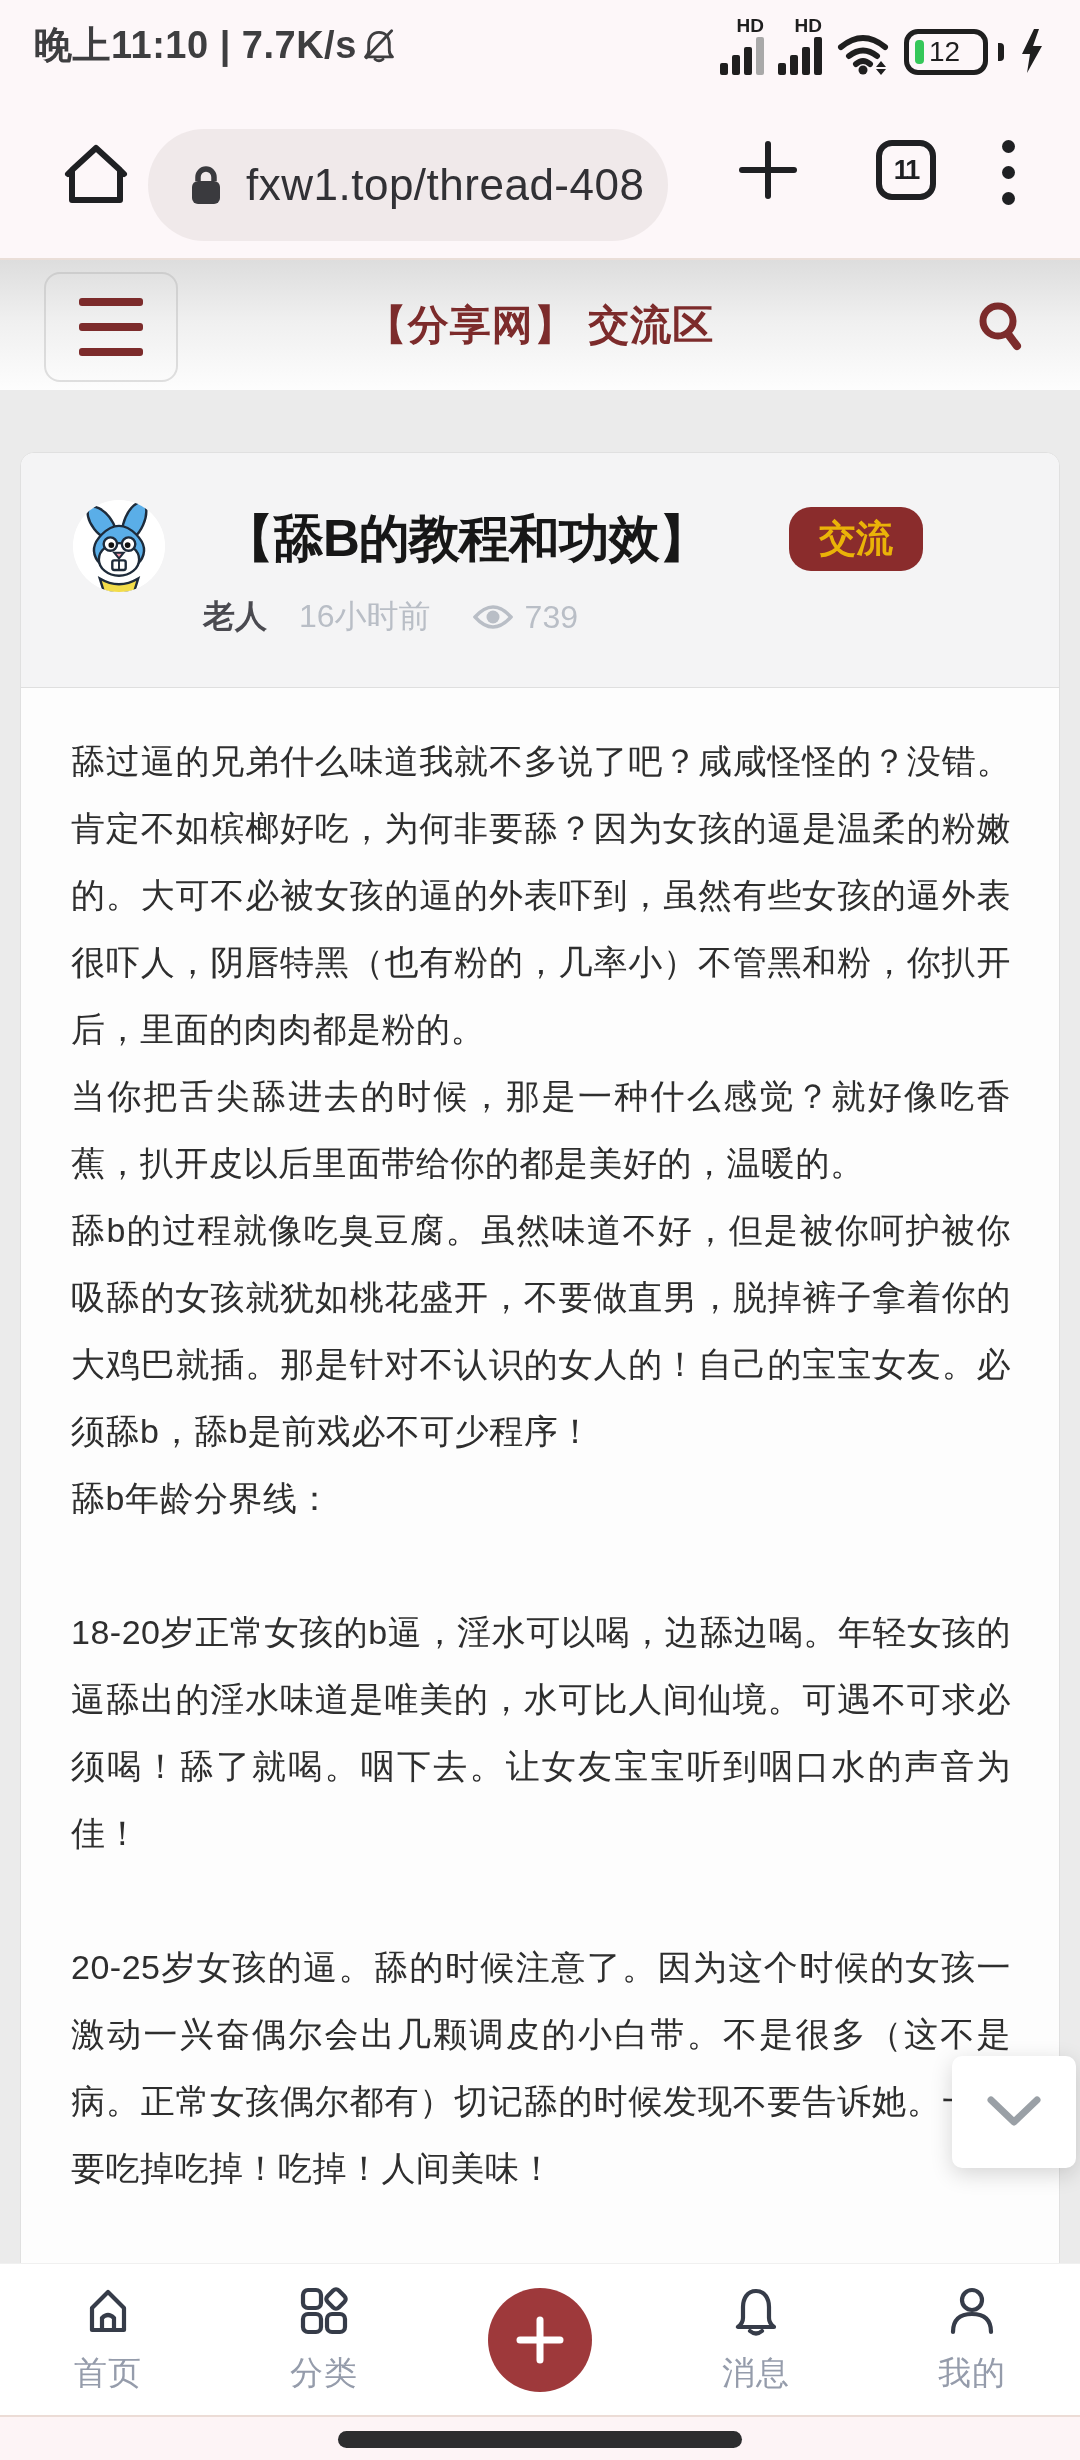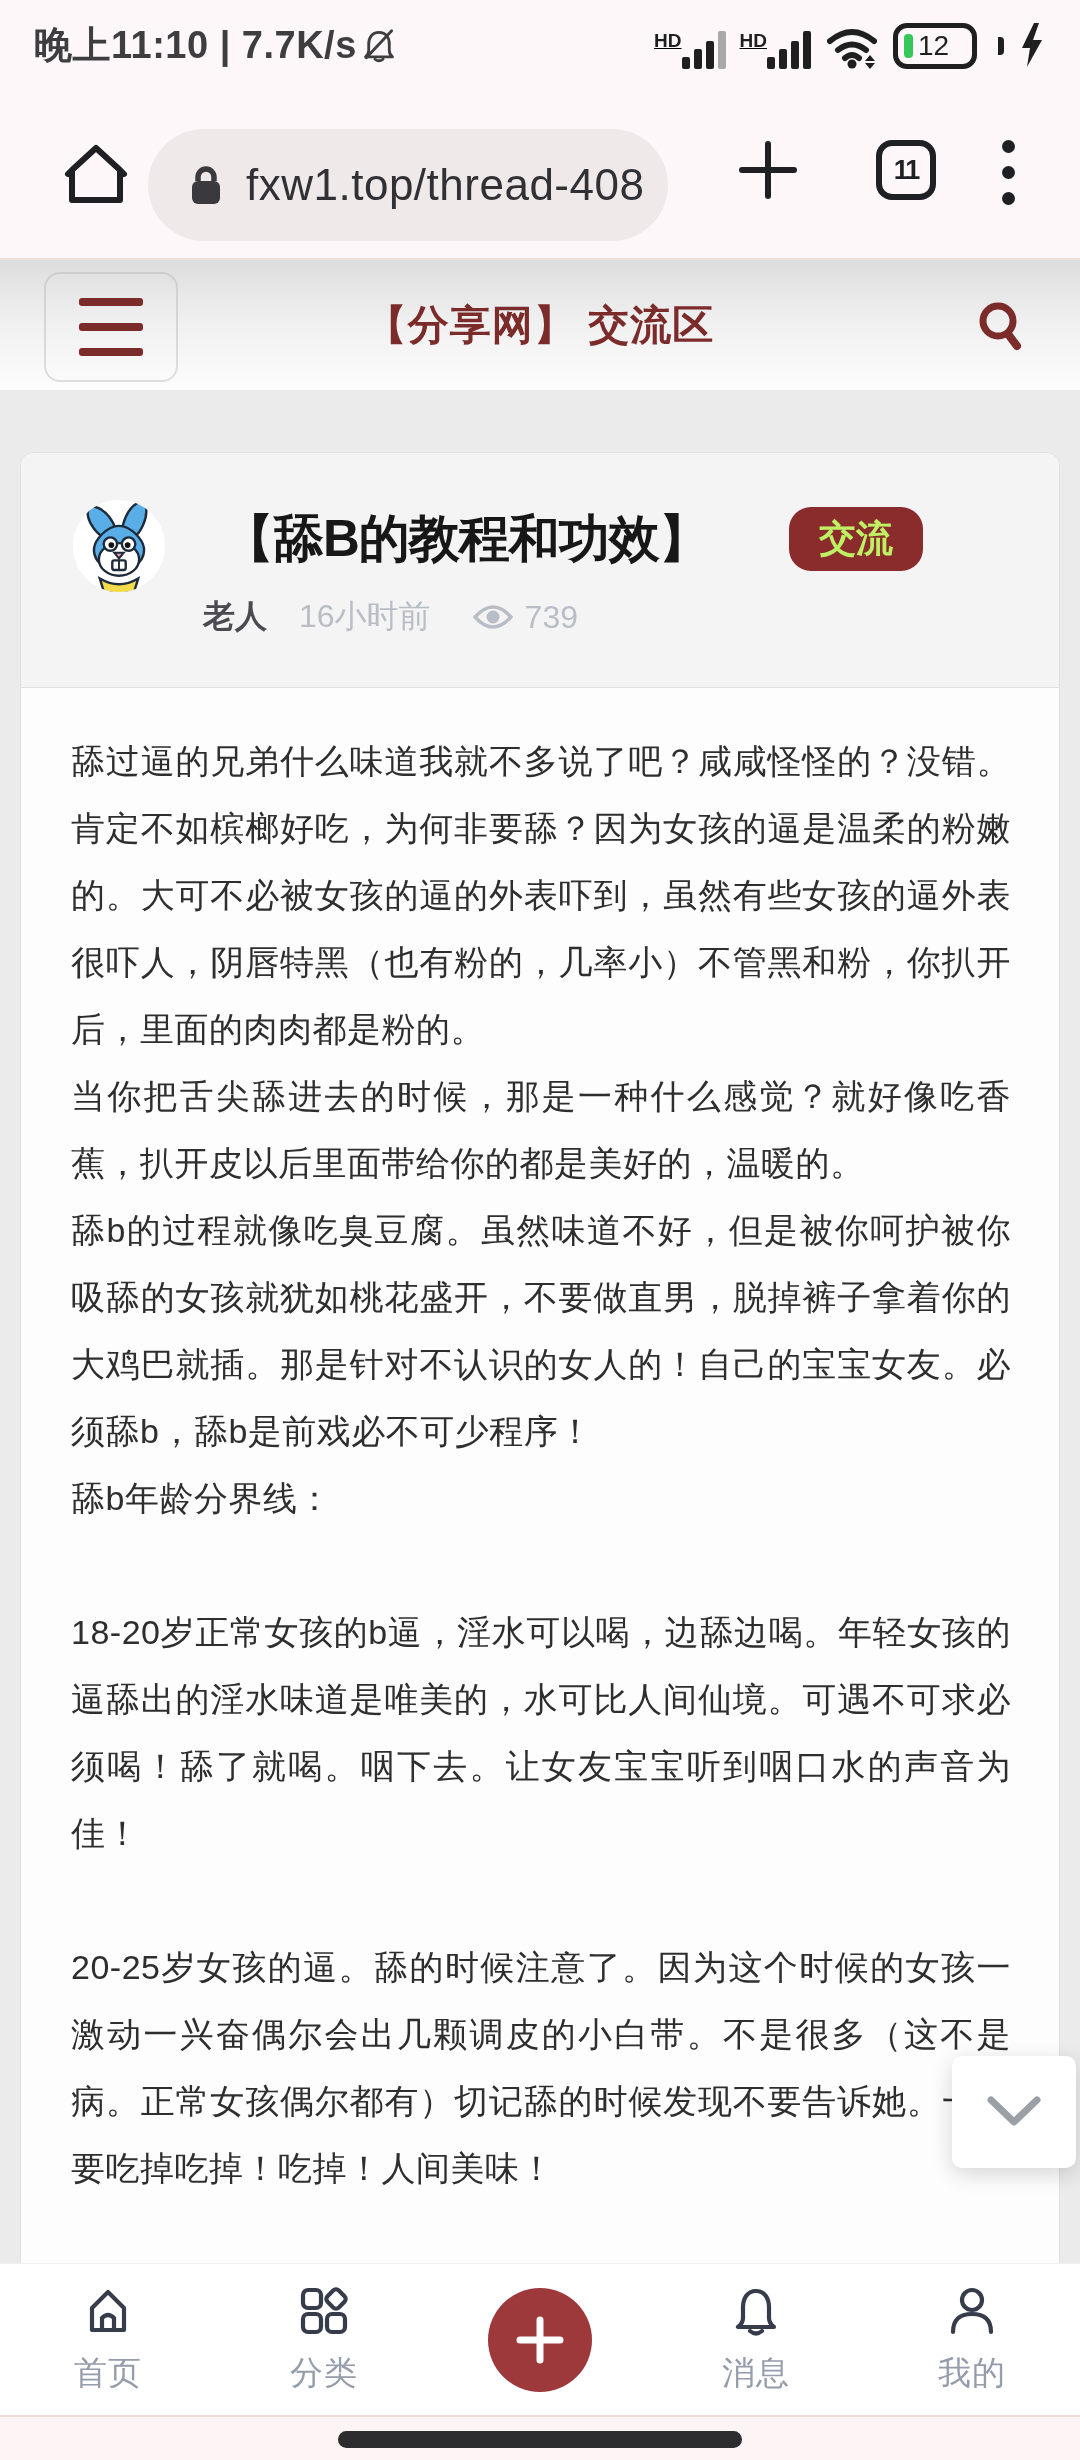--- a/index.html
+++ b/index.html
@@ -8,26 +8,26 @@
        -webkit-font-smoothing:antialiased;}
   .abs{position:absolute;}
 
   
   .status-bar{top:0;left:0;width:1080px;height:90px;background:#FDF7F9;
     display:flex;align-items:center;justify-content:space-between;
     padding:0 34px;box-sizing:border-box;z-index:30;}
   .status-left{display:flex;align-items:center;gap:3px;color:#3E3E40;
     font-size:38px;font-weight:600;letter-spacing:.5px;}
   .status-right{display:flex;align-items:flex-end;gap:14px;}
-  .sig{display:flex;flex-direction:row;align-items:flex-start;line-height:1;text-decoration:underline;}
+  .sig{display:flex;flex-direction:column;align-items:flex-end;line-height:1;}
   .sig .hd{font-size:19px;font-weight:700;color:#1F1F1F;margin-bottom:2px;}
   .bars{display:flex;align-items:flex-end;gap:4px;}
   .bar{width:8px;border-radius:2px;background:#1F1F1F;}
   .bar.dim{background:#A9A9A9;}
-  .battery{display:flex;align-items:center;gap:21px;}
+  .battery{display:flex;align-items:center;gap:10px;}
   .batt-body{width:84px;height:46px;border:5px solid #1F1F1F;border-radius:14px;
     display:flex;align-items:center;box-sizing:border-box;padding:0 6px;gap:5px;}
   .batt-green{width:9px;height:24px;border-radius:4px;background:#35C759;}
   .batt-num{font-size:28px;color:#1F1F1F;font-weight:500;}
   .batt-nub{width:6px;height:18px;border-radius:0 4px 4px 0;background:#1F1F1F;}
 
   
   .toolbar{top:90px;left:0;width:1080px;height:170px;background:#FDF7F9;
     display:flex;align-items:center;z-index:30;border-bottom:2px solid #EADED8;
     box-sizing:border-box;}
@@ -59,21 +59,21 @@
   
   .card{top:452px;left:20px;width:1040px;height:1830px;background:#FDFDFD;
     border:1px solid #E0E0E0;border-radius:14px 14px 0 0;box-sizing:border-box;
     overflow:hidden;z-index:5;}
   .card-head{height:234px;background:#F4F4F5;border-bottom:1px solid #DFDFDF;position:relative;}
   .avatar{position:absolute;left:52px;top:47px;width:92px;height:92px;border-radius:50%;
     overflow:hidden;background:#fff;}
   .t-title{position:absolute;left:202px;top:52px;font-size:51px;font-weight:700;
     color:#171717;letter-spacing:-1px;}
   .t-badge{position:absolute;left:768px;top:54px;height:64px;padding:0 30px;
-    background:#8A2C2C;border-radius:22px;color:#bef264;font-size:37px;font-weight:600;
+    background:#8A2C2C;border-radius:22px;color:#eab308;font-size:37px;font-weight:600;
     display:flex;align-items:center;}
   .meta{position:absolute;left:182px;top:142px;display:flex;align-items:center;
     font-size:32px;color:#B9BEC6;}
   .meta .author{color:#4A4A50;font-weight:600;margin-right:32px;}
   .meta .time{margin-right:42px;}
   .meta .views{display:flex;align-items:center;gap:12px;}
 
   .card-body{padding:40px 48px 0 50px;font-size:34px;line-height:67px;color:#2E2E2E;
     text-align:justify;letter-spacing:.5px;}
   .card-body p{margin:0;}

